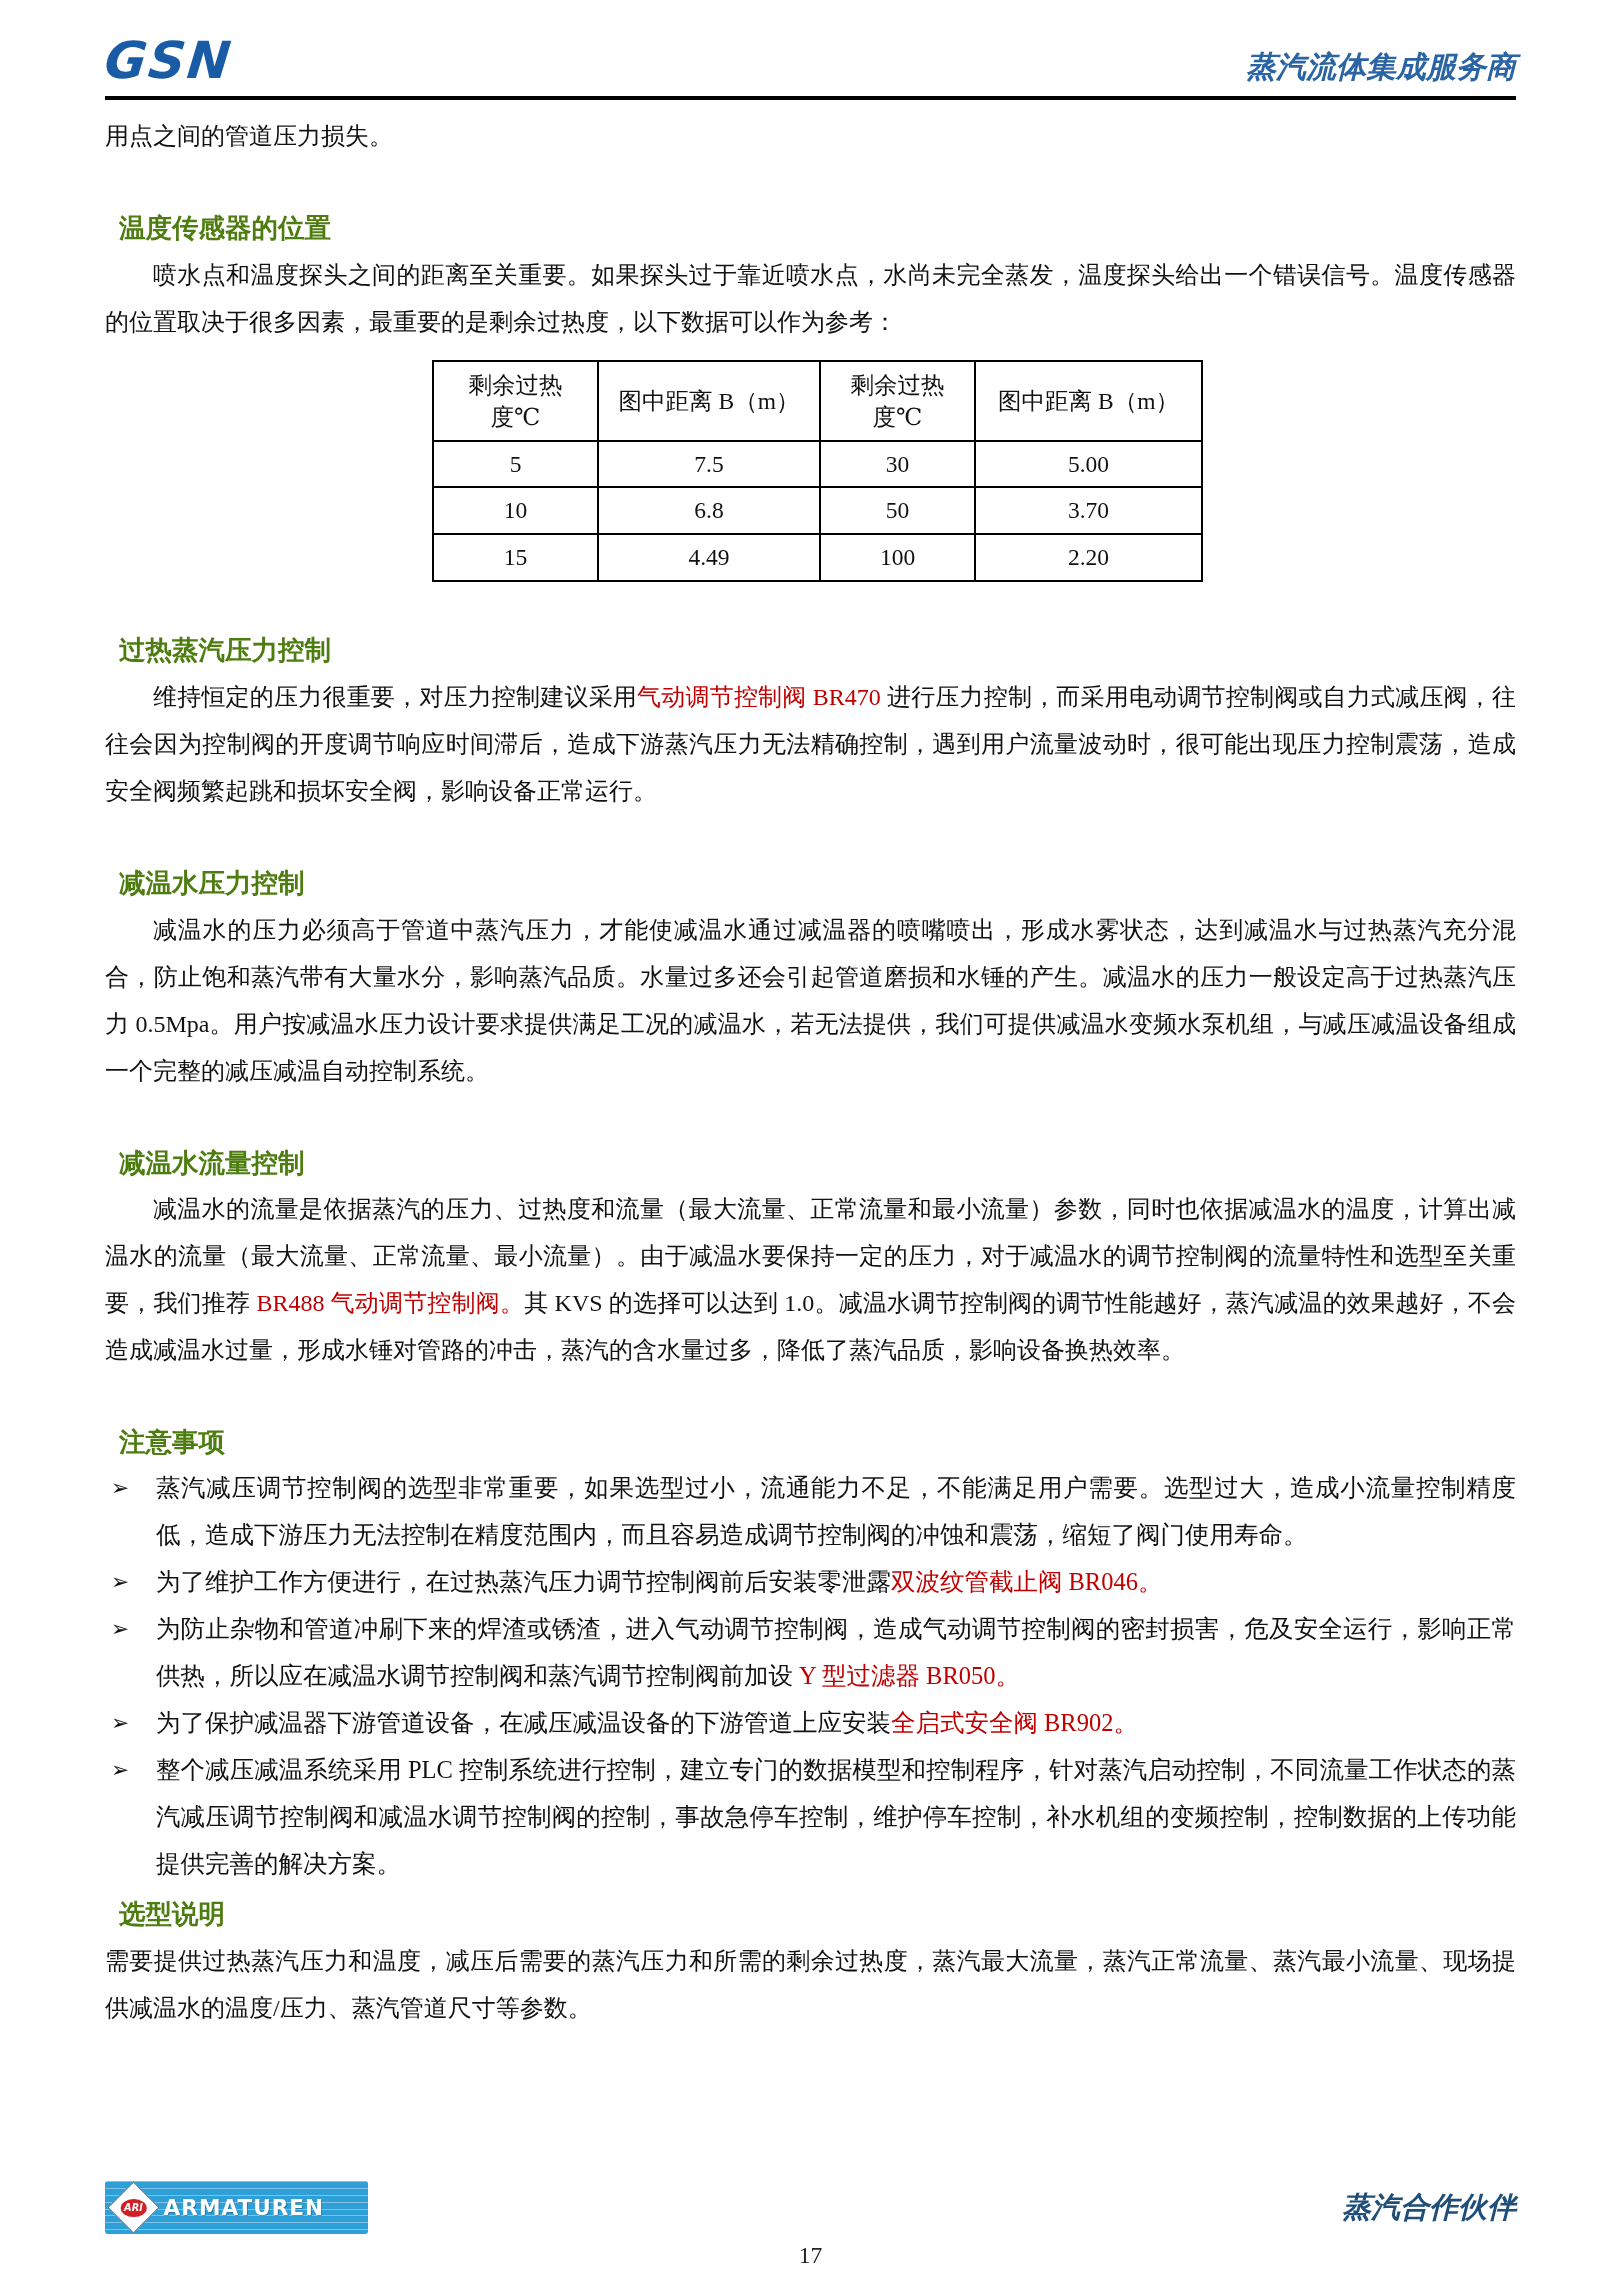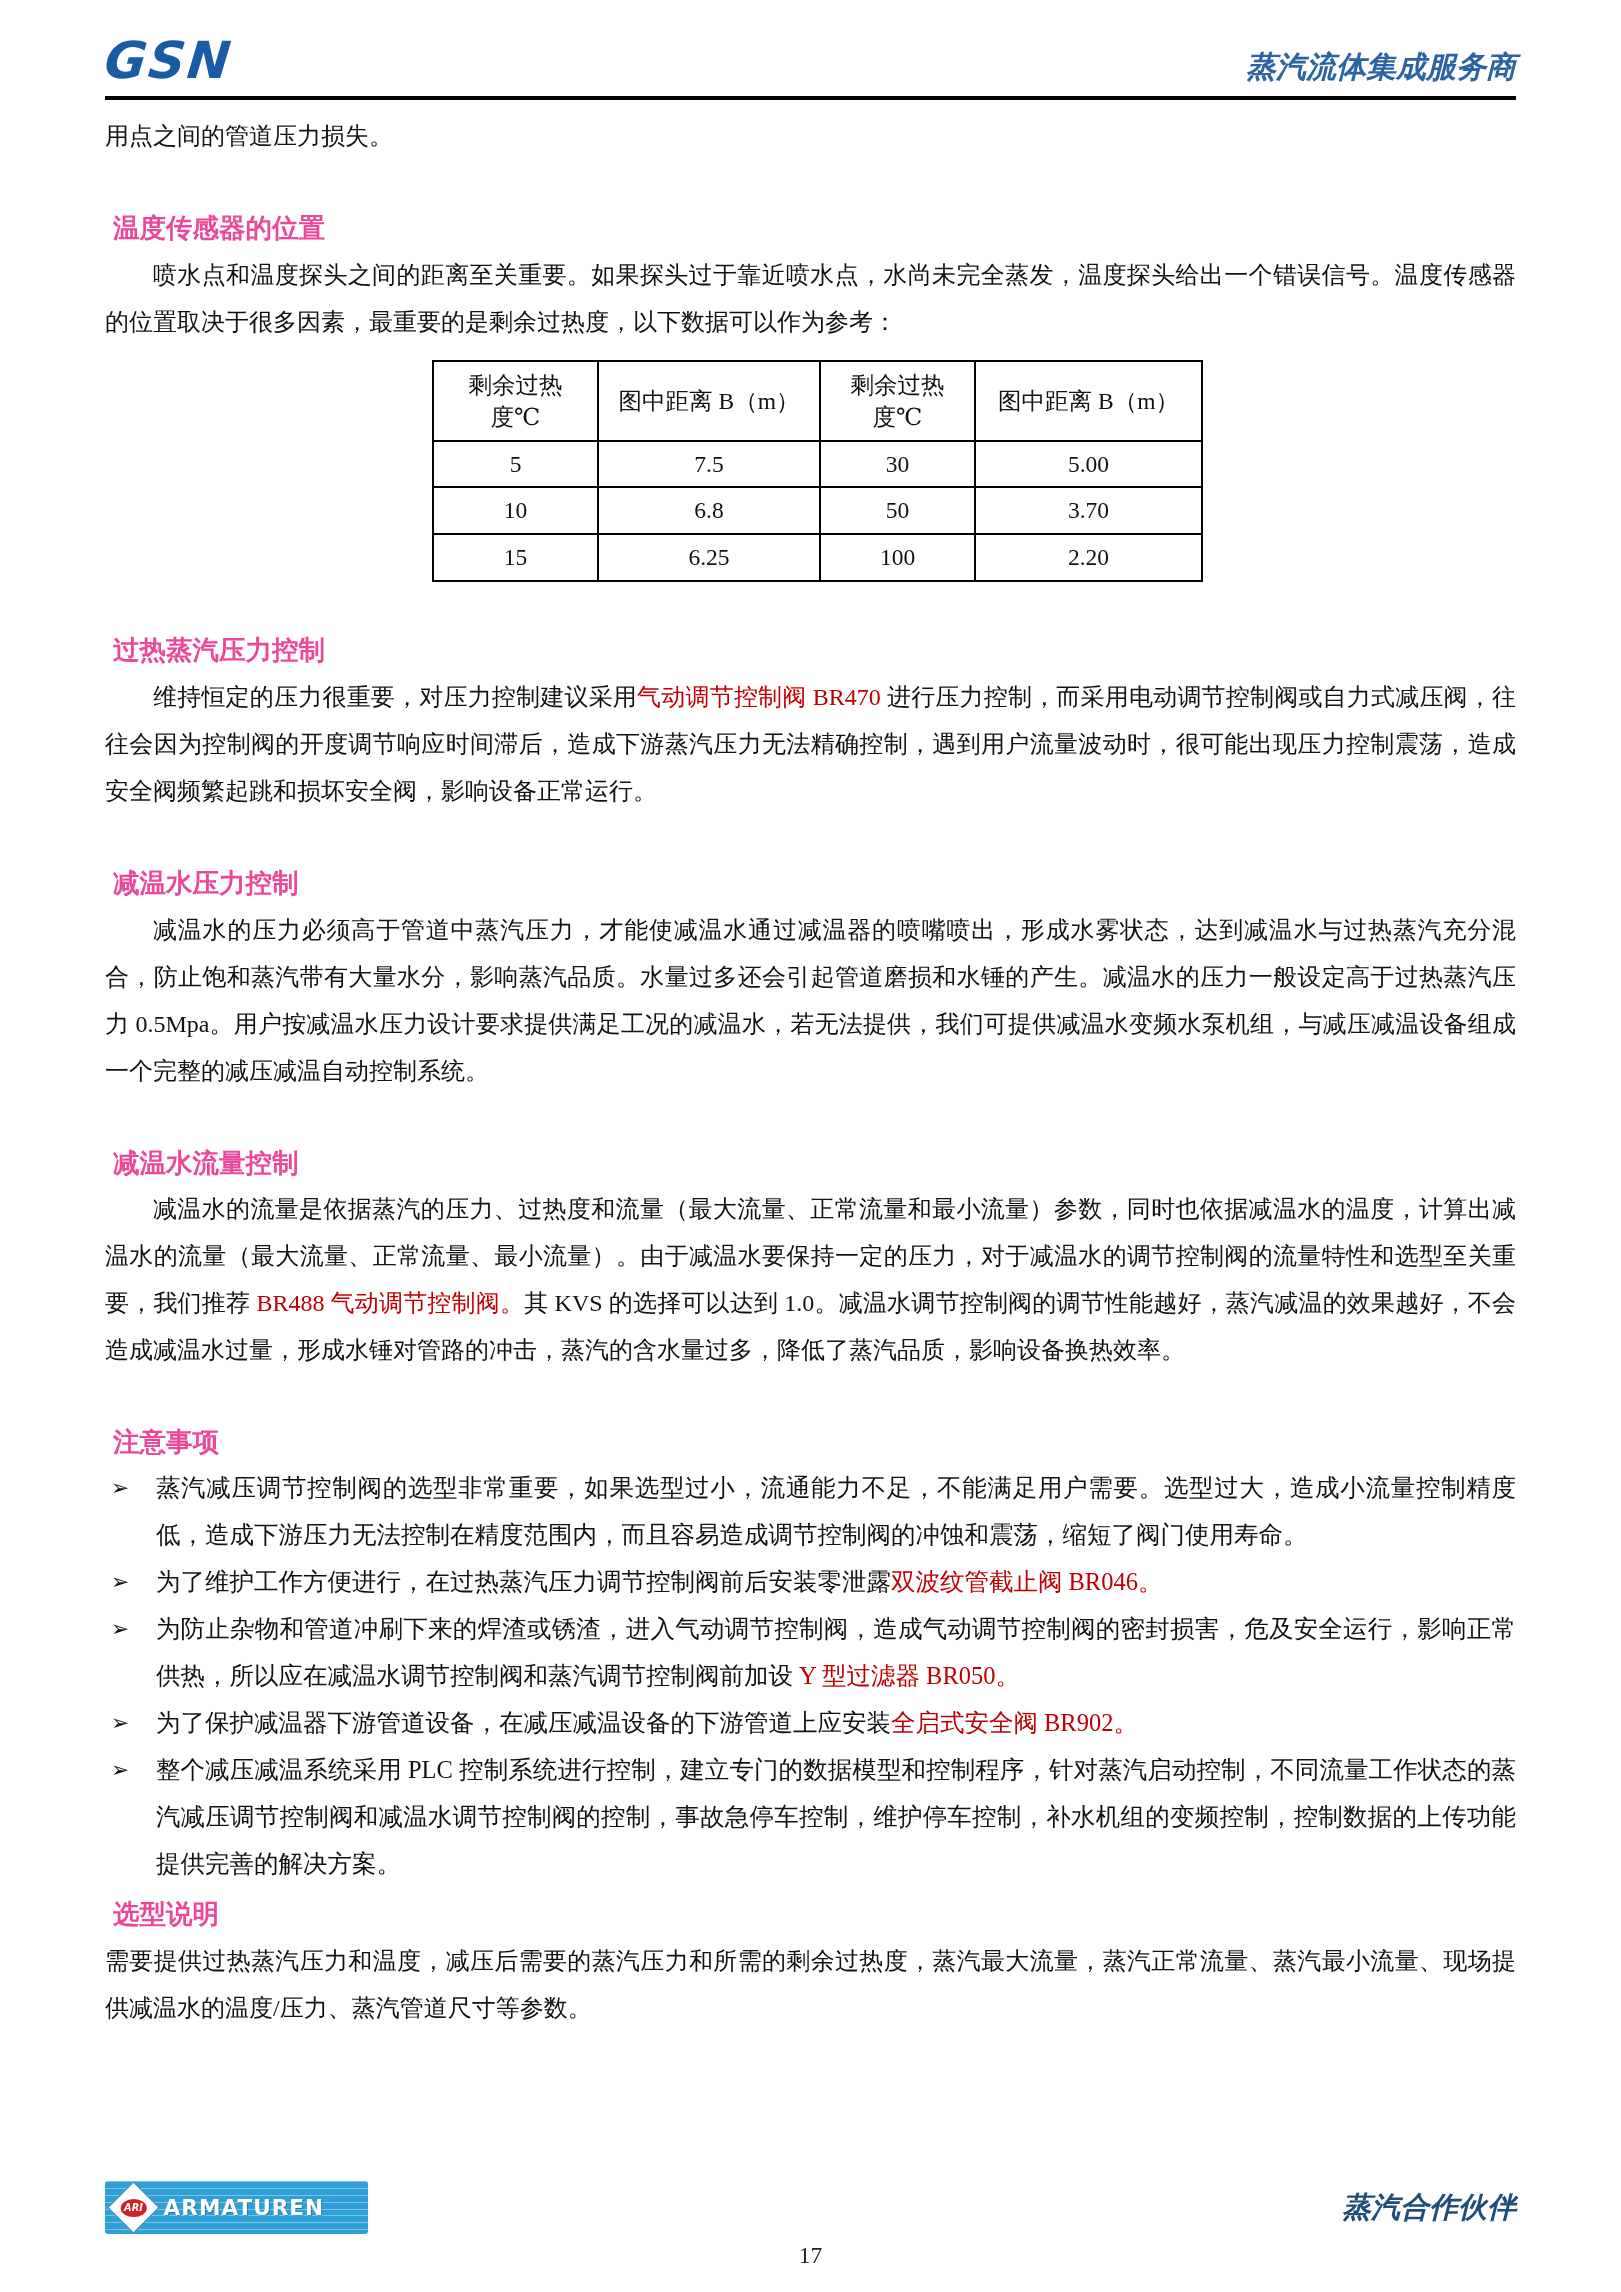--- a/index.html
+++ b/index.html
@@ -20,21 +20,21 @@
     font-family:"Liberation Serif","DejaVu Serif",serif;
     font-weight:bold;font-style:italic;font-size:30px;line-height:39px;color:#2a64a3;
   }
   .rule{height:3.9px;background:#000;margin-top:9.8px;}
   
   .para{font-size:24px;line-height:47px;text-align:justify;margin:7.8px 0 0 0;}
   .indent{text-indent:2em;font-family:Liberation Serif, serif;}
   .intro{margin-top:13.7px;}
   h2.sec{
     font-family:"DejaVu Sans","Liberation Sans",sans-serif;
-    font-size:26.5px;line-height:33px;font-weight:bold;color:#ec4899;margin:51px 0 0 8px;
+    font-size:26.5px;line-height:33px;font-weight:bold;color:#4d7c0f;margin:51px 0 0 14px;
   }
   .red{color:#c00000;}
   
   table.ref{
     border-collapse:collapse;margin:13.7px 0 0 327px;
     font-size:23.5px;text-align:center;border-radius:15px;
   }
   table.ref th,table.ref td{
     border:2px solid #000;font-weight:normal;padding:6.9px 9.8px;height:31px;
   }
@@ -121,21 +121,21 @@
         <td>5.00</td>
       </tr>
       <tr>
         <td>10</td>
         <td>6.8</td>
         <td>50</td>
         <td>3.70</td>
       </tr>
       <tr>
         <td>15</td>
-        <td>6.25</td>
+        <td>4.49</td>
         <td>100</td>
         <td>2.20</td>
       </tr>
     </tbody>
       </table>
 
     <h2 class="sec">过热蒸汽压力控制</h2>
     <p class="para indent"><span>维持恒定的压力很重要，对压力控制建议采用</span><span class="red">气动调节控制阀 BR470</span><span> 进行压力控制，而采用电动调节控制阀或自力式减压阀，往往会因为控制阀的开度调节响应时间滞后，造成下游蒸汽压力无法精确控制，遇到用户流量波动时，很可能出现压力控制震荡，造成安全阀频繁起跳和损坏安全阀，影响设备正常运行。</span></p>
 
     <h2 class="sec">减温水压力控制</h2>

